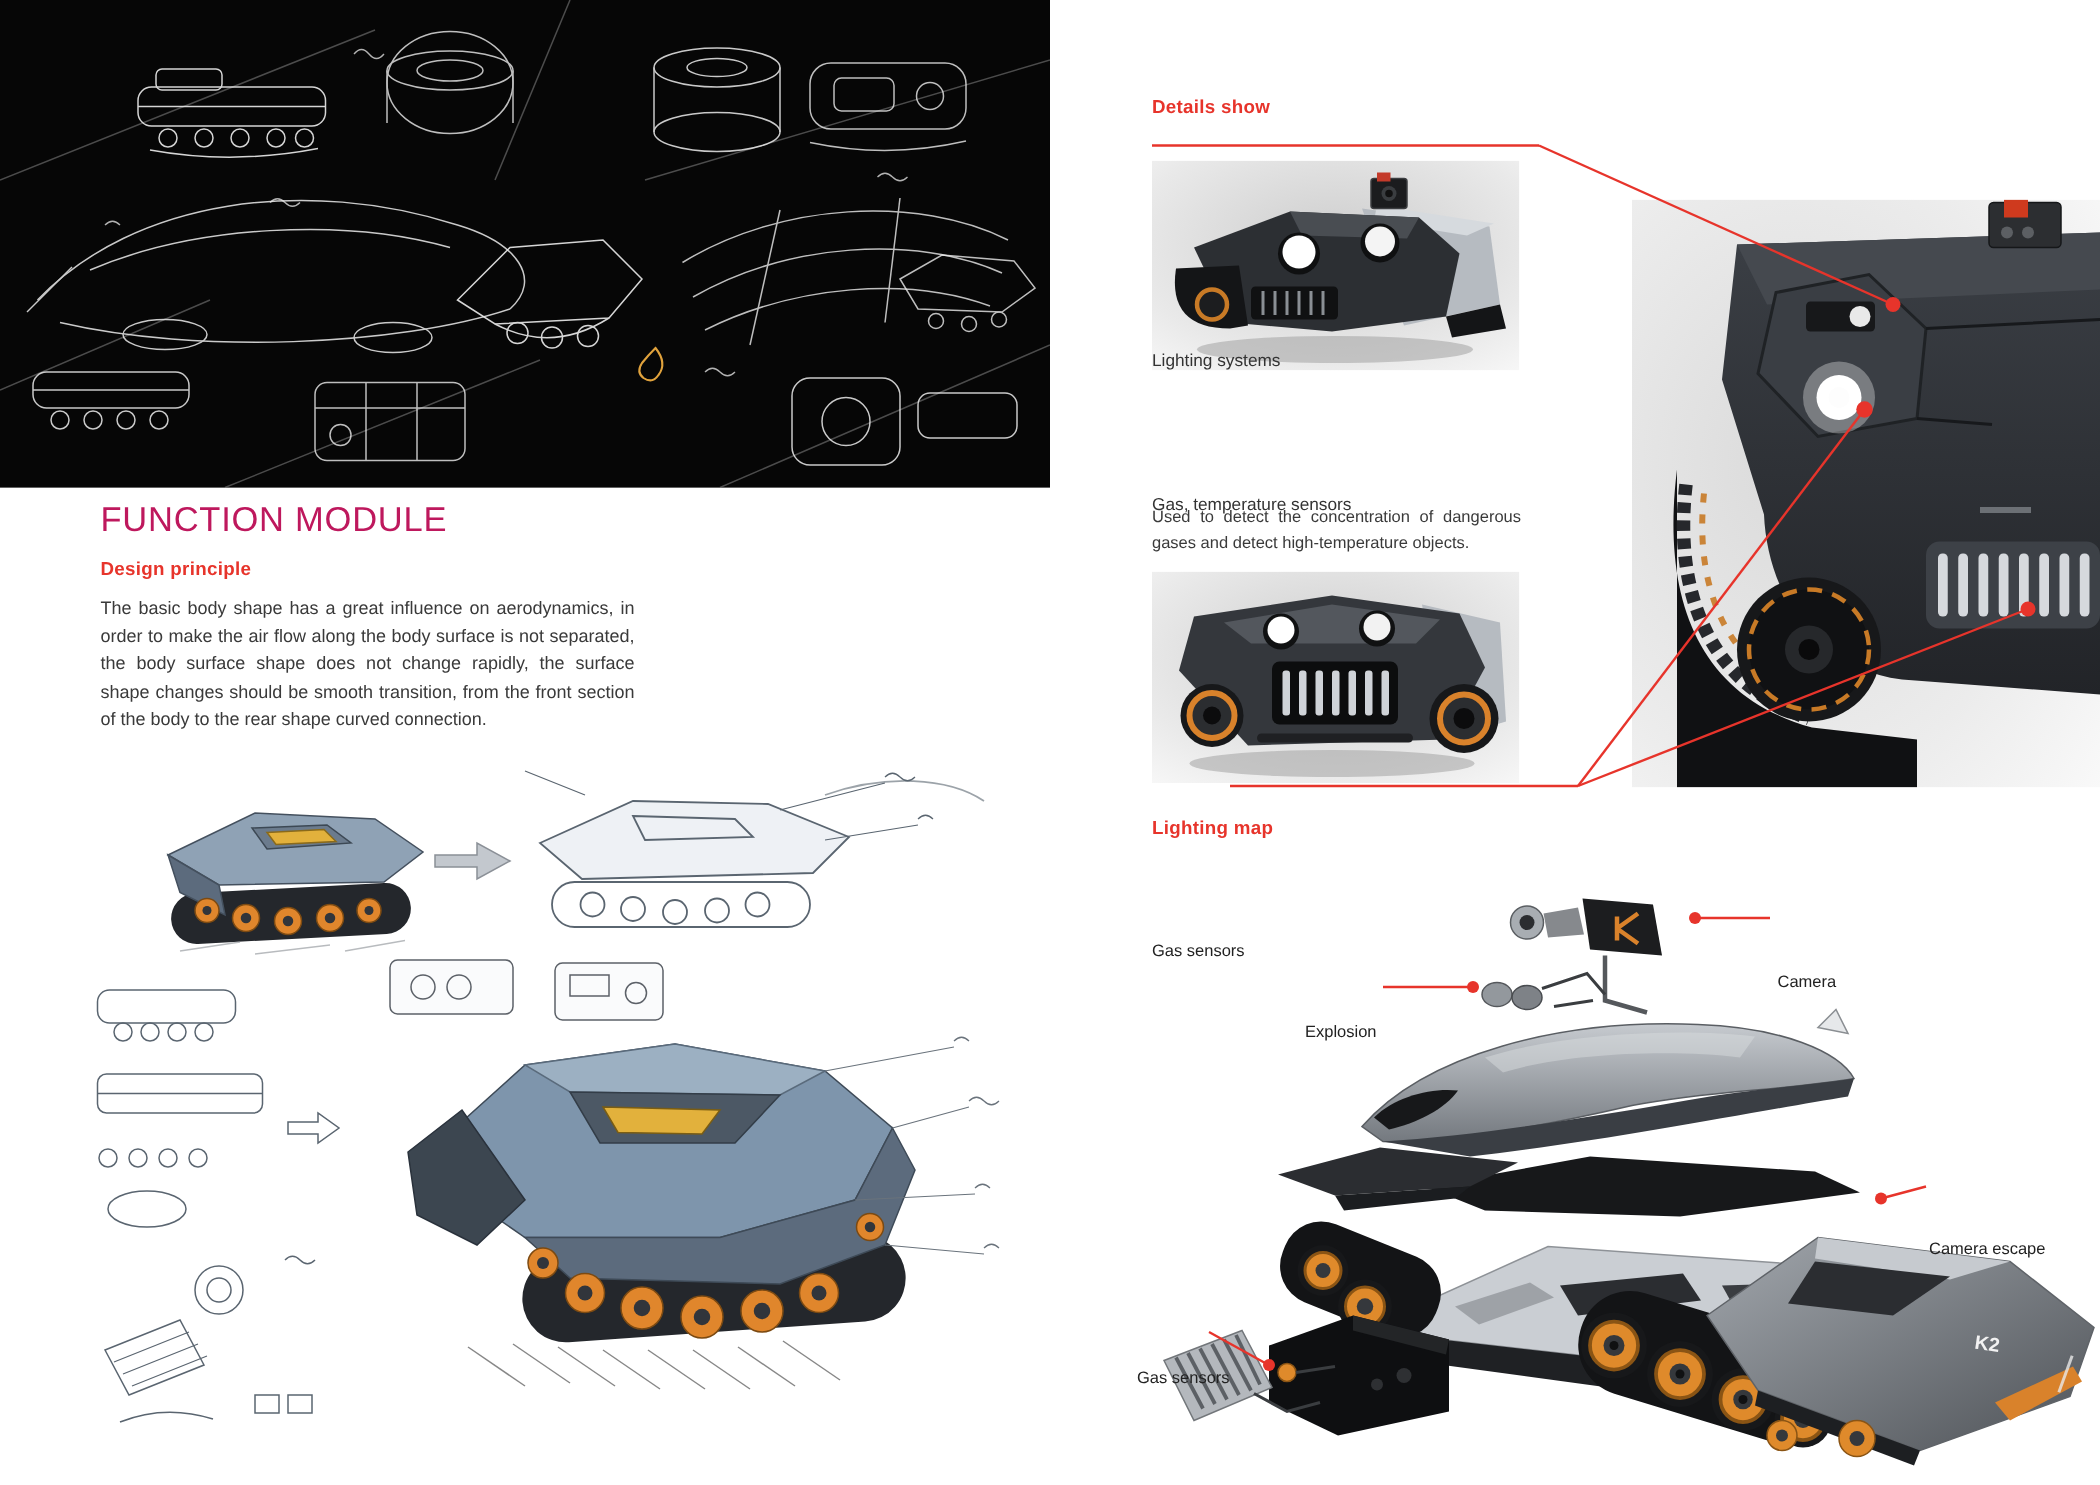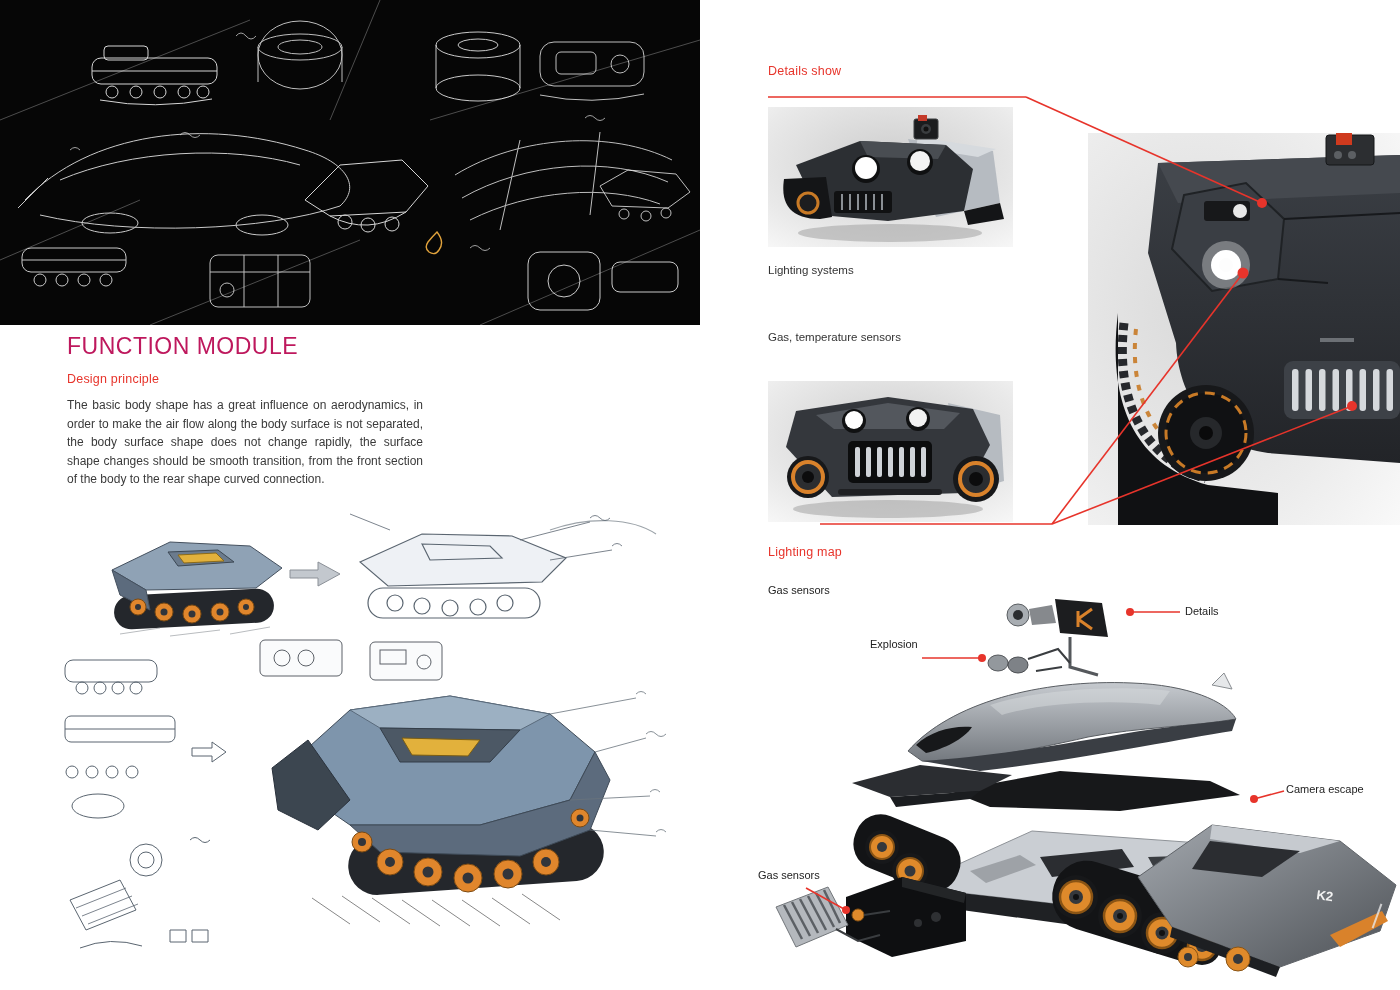--- a/index.html
+++ b/index.html
@@ -1,25 +1,25 @@
 <!DOCTYPE html>
 <html><head>
 <meta charset="utf-8">
 <style>
   html,body{margin:0;padding:0;background:#ffffff;}
   #page{
     position:relative;width:1400px;height:990px;background:#ffffff;
     font-family:"Liberation Sans","DejaVu Sans",sans-serif;overflow:hidden;
   }
   .abs{position:absolute;}
-  .red-head{color:#e7342b;font-size:12.5px;font-weight:400;letter-spacing:.2px;}
+  .red-head{color:#e7342b;font-size:12.5px;font-weight:700;letter-spacing:.2px;}
   .page-title{color:#be185d;font-size:23px;font-weight:500;letter-spacing:.5px;}
   .body-text{color:#3a3a3a;font-size:12px;line-height:1.55;text-align:justify;}
   .small-title{color:#333;font-size:11.5px;}
-  .annot{color:#222;font-size:11px;}
+  .annot{color:#222;font-size:11px;margin-top:44px;}
   .sketch-panel{left:0;top:0;width:700px;height:325px;background:#060606;}
   .fig{overflow:hidden;}
   svg{display:block;}
   .overlay{left:0;top:0;width:1400px;height:990px;pointer-events:none;z-index:50;}
   .label{z-index:60;white-space:nowrap;}
 </style>
 </head>
 <body>
 
 <div id="page">
@@ -296,23 +296,24 @@
           <line x1="98" y1="87" x2="98" y2="103"></line>
         <line x1="106" y1="87" x2="106" y2="103"></line>
           <line x1="114" y1="87" x2="114" y2="103"></line>
       </g>
       <path d="M16,72 Q10,112 52,112 L64,110 L58,70 Z" fill="#141517"></path>
       <circle cx="40" cy="96" r="10" fill="#1c1d1f" stroke="#c87a26" stroke-width="3"></circle>
       <path d="M196,104 L232,96 L236,112 L200,118 Z" fill="#141517"></path>
     </svg>
   </div>
 
-  <div class="abs small-title label" style="left:768px;top:264px;">Lighting systems</div>
+  <div class="abs small-title label" style="left:768px;top:235px;">Lighting systems</div>
 
   <div class="abs small-title label" style="left:768px;top:331px;text-align:right;">Gas, temperature sensors</div>
+  <div class="abs body-text" style="left:768px;top:337px;width:246px;font-size:11px;">Used to detect the concentration of dangerous gases and detect high-temperature objects.</div>
 
   <div class="abs fig" style="left:768px;top:381px;width:245px;height:141px;">
     <svg width="245" height="141" viewBox="0 0 245 141">
       <defs>
         <radialGradient id="r2bg" cx="50%" cy="40%" r="80%">
           <stop offset="0%" stop-color="#cdcdcd"></stop>
             <stop offset="70%" stop-color="#eaeaea"></stop>
             <stop offset="100%" stop-color="#f8f8f8"></stop>
         </radialGradient>
       </defs>
@@ -515,21 +516,21 @@
           <circle cx="498" cy="374" r="5" fill="#35383c"></circle>
         <circle cx="448" cy="372" r="10" fill="#df8a2b" stroke="#8a5414"></circle>
           <circle cx="448" cy="372" r="4" fill="#35383c"></circle>
         <text x="576" y="314" fill="#f2f2f2" font-size="13" font-weight="bold" transform="rotate(8 576 314)">K2</text>
       </g>
     </svg>
   </div>
 
   <div class="abs red-head label" style="left:768px;top:64px;">Details show</div>
 
-  <div class="abs annot label" style="left:1185px;top:605px;">Details</div>
+  <div class="abs annot label" style="left:1185px;top:605px;">Camera</div>
   <div class="abs annot label" style="left:870px;top:638px;">Explosion</div>
   <div class="abs annot label" style="left:1286px;top:783px;">Camera escape</div>
   <div class="abs annot label" style="left:758px;top:869px;">Gas sensors</div>
 
   <svg class="abs overlay" width="1400" height="990" viewBox="0 0 1400 990">
     <g stroke="#e7342b" stroke-width="1.6" fill="none">
       <line x1="768" y1="97" x2="1026" y2="97"></line>
       <line x1="1026" y1="97" x2="1262" y2="203"></line>
       <line x1="820" y1="524" x2="1052" y2="524"></line>
       <line x1="1052" y1="524" x2="1243" y2="273"></line>

